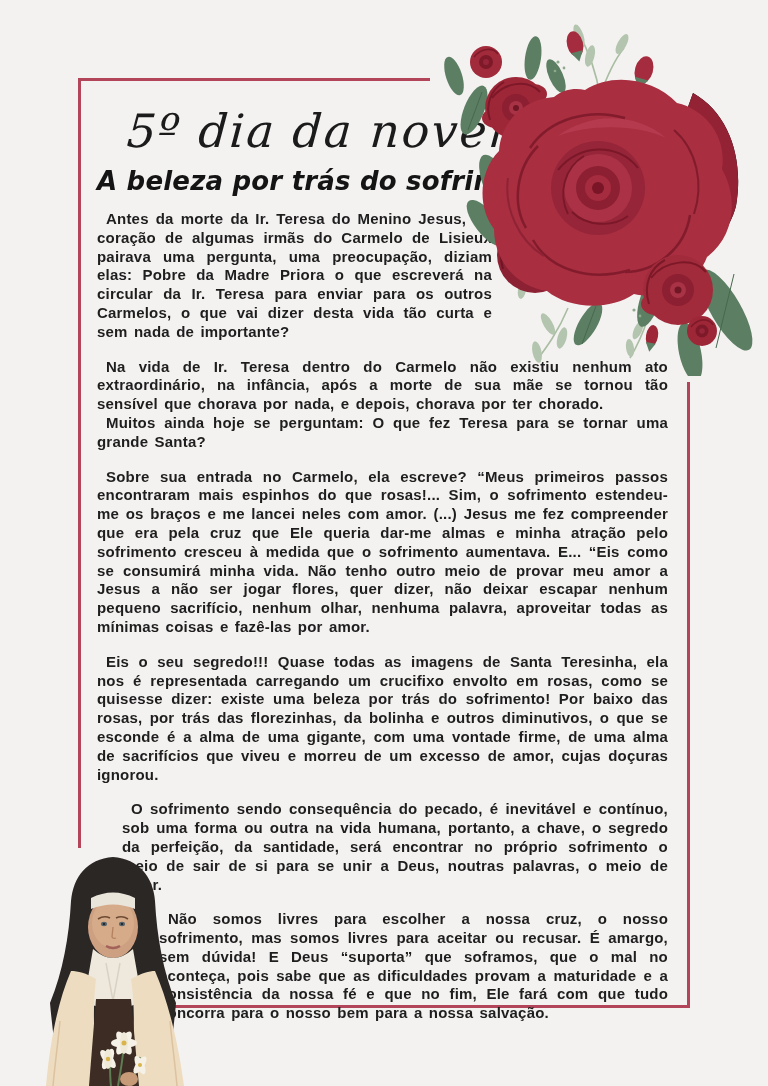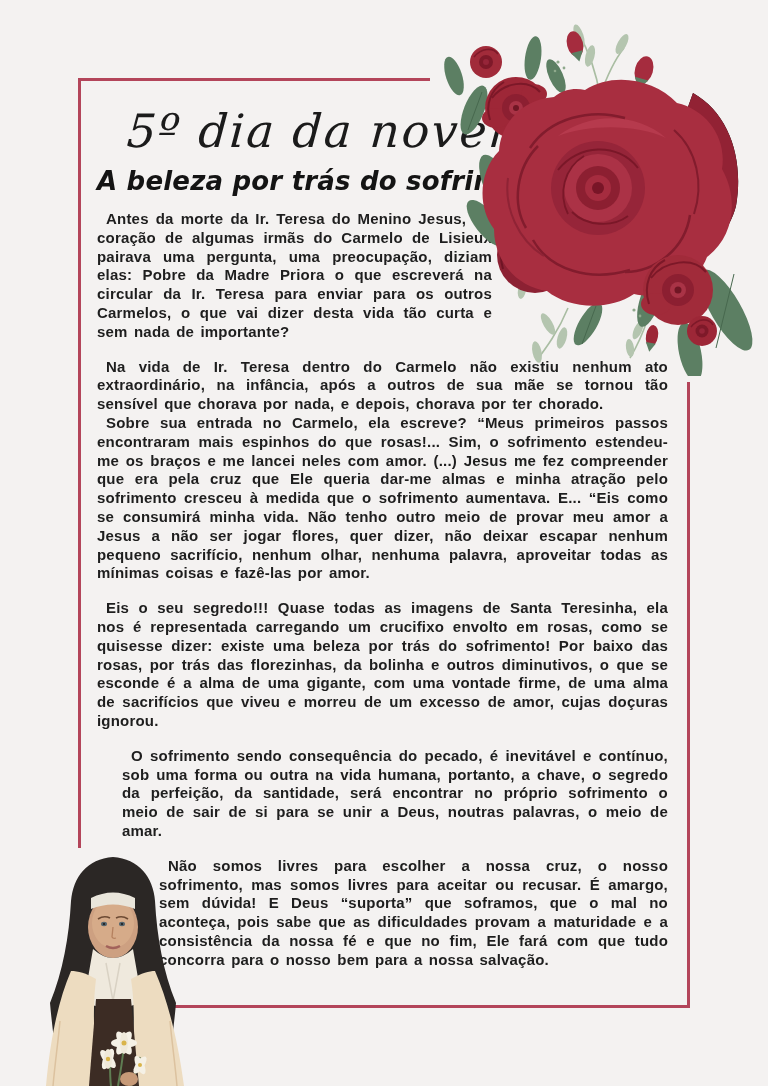--- a/index.html
+++ b/index.html
@@ -55,21 +55,22 @@
 <div id="frame-top" class="frame-seg"></div>
 <div id="frame-left" class="frame-seg"></div>
 <div id="frame-right" class="frame-seg"></div>
 <div id="frame-bottom" class="frame-seg"></div>
 
 <div class="content">
   <h1 class="title">5º dia da novena</h1>
   <h2 class="subtitle">A beleza por trás do sofrimento</h2>
   <div class="body-text">
     <p class="p1">Antes da morte da Ir. Teresa do Menino Jesus, no coração de algumas irmãs do Carmelo de Lisieux pairava uma pergunta, uma preocupação, diziam elas: Pobre da Madre Priora o que escreverá na circular da Ir. Teresa para enviar para os outros Carmelos, o que vai dizer desta vida tão curta e sem nada de importante?</p>
-    <p class="p2a">Na vida de Ir. Teresa dentro do Carmelo não existiu nenhum ato extraordinário, na infância, após a outros de sua mãe se tornou tão sensível que chorava por nada, e depois, chorava por ter chorado.</p>
+    <p class="p2a">Na vida de Ir. Teresa dentro do Carmelo não existiu nenhum ato extraordinário, na infância, após a morte de sua mãe se tornou tão sensível que chorava por nada, e depois, chorava por ter chorado.</p>
+    <p class="p2b">Muitos ainda hoje se perguntam: O que fez Teresa para se tornar uma grande Santa?</p>
     <p class="p3">Sobre sua entrada no Carmelo, ela escreve? “Meus primeiros passos encontraram mais espinhos do que rosas!... Sim, o sofrimento estendeu-me os braços e me lancei neles com amor. (...) Jesus me fez compreender que era pela cruz que Ele queria dar-me almas e minha atração pelo sofrimento cresceu à medida que o sofrimento aumentava. E... “Eis como se consumirá minha vida. Não tenho outro meio de provar meu amor a Jesus a não ser jogar flores, quer dizer, não deixar escapar nenhum pequeno sacrifício, nenhum olhar, nenhuma palavra, aproveitar todas as mínimas coisas e fazê-las por amor.</p>
     <p class="p4">Eis o seu segredo!!! Quase todas as imagens de Santa Teresinha, ela nos é representada carregando um crucifixo envolto em rosas, como se quisesse dizer: existe uma beleza por trás do sofrimento! Por baixo das rosas, por trás das florezinhas, da bolinha e outros diminutivos, o que se esconde é a alma de uma gigante, com uma vontade firme, de uma alma de sacrifícios que viveu e morreu de um excesso de amor, cujas doçuras ignorou.</p>
     <p class="p5">O sofrimento sendo consequência do pecado, é inevitável e contínuo, sob uma forma ou outra na vida humana, portanto, a chave, o segredo da perfeição, da santidade, será encontrar no próprio sofrimento o meio de sair de si para se unir a Deus, noutras palavras, o meio de amar.</p>
     <p class="p6">Não somos livres para escolher a nossa cruz, o nosso sofrimento, mas somos livres para aceitar ou recusar. É amargo, sem dúvida! E Deus “suporta” que soframos, que o mal no aconteça, pois sabe que as dificuldades provam a maturidade e a consistência da nossa fé e que no fim, Ele fará com que tudo concorra para o nosso bem para a nossa salvação.</p>
   </div>
 </div>
 
 <div class="roses">
 <svg width="330" height="358" viewBox="0 0 330 358" xmlns="http://www.w3.org/2000/svg">
 

